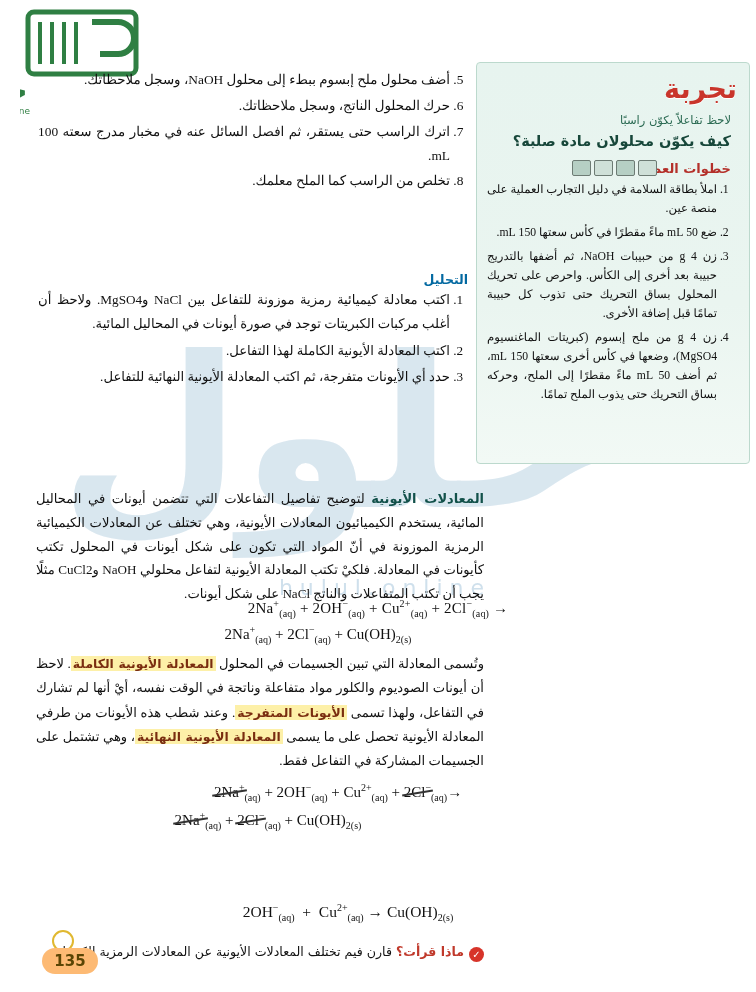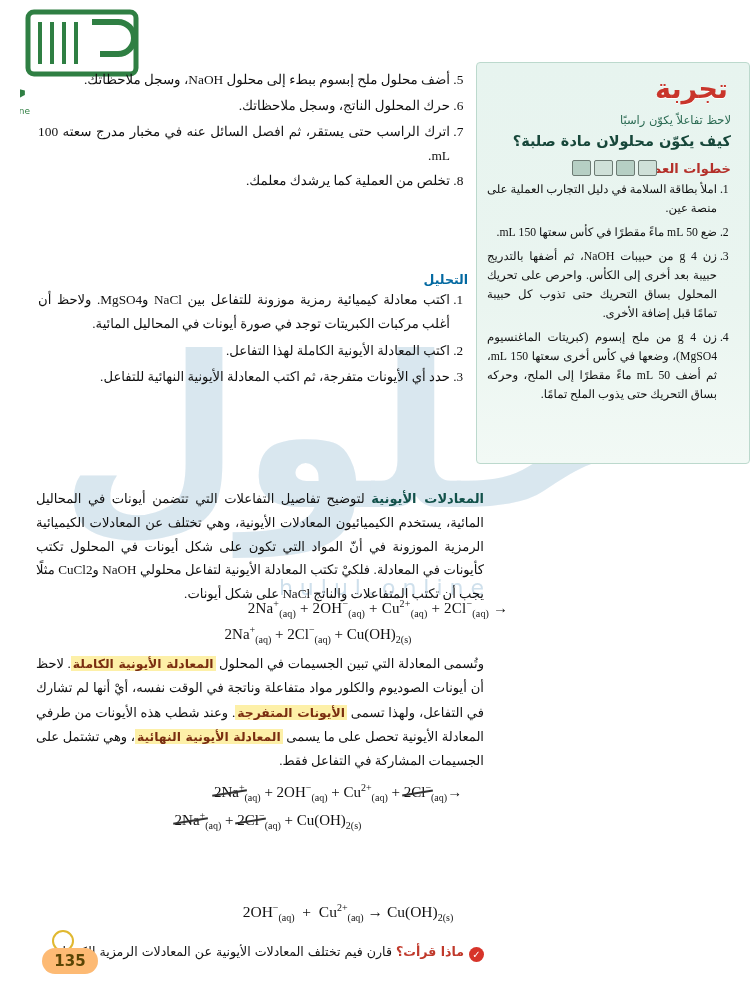--- a/index.html
+++ b/index.html
@@ -25,21 +25,21 @@
   }
   .wm-logo{left:20px;top:8px;width:130px;height:110px;}
 
   
   .exp-box{
     position:absolute;right:6px;top:62px;width:272px;height:400px;
     background:linear-gradient(180deg,#e7f4ef 0%, #eaf5f0 60%, #f2f9f5 100%);
     border:1px solid #bcd9cd;border-radius:4px;
   }
   .exp-title{
-    position:absolute;right:21px;top:10px;
+    position:absolute;right:12px;top:10px;
     font-family:"DejaVu Sans", sans-serif;font-weight:bold;
     font-size:27px;color:#c9352b;text-shadow:0 1px 0 #fff;
   }
   .exp-note{
     position:absolute;right:18px;top:50px;width:240px;text-align:right;
     font-size:11.5px;color:#2a6a52;font-family:"DejaVu Sans", sans-serif;
   }
   .exp-q{
     position:absolute;right:18px;top:70px;width:240px;text-align:right;
     font-size:14.5px;font-weight:bold;color:#17473a;
@@ -179,21 +179,21 @@
         <li>زن 4 g من ملح إبسوم (كبريتات الماغنسيوم MgSO4)، وضعها في كأس أخرى سعتها 150 mL، ثم أضف 50 mL ماءً مقطرًا إلى الملح، وحركه بساق التحريك حتى يذوب الملح تمامًا.</li>
       </ol>
     </div>
   </div>
 
   <div class="left-top">
     <ol start="5">
       <li>أضف محلول ملح إبسوم ببطء إلى محلول NaOH، وسجل ملاحظاتك.</li>
       <li>حرك المحلول الناتج، وسجل ملاحظاتك.</li>
       <li>اترك الراسب حتى يستقر، ثم افصل السائل عنه في مخبار مدرج سعته 100 mL.</li>
-      <li>تخلص من العملية كما يرشدك معلمك.</li>
+      <li>تخلص من الراسب كما الملح معلمك.</li>
     </ol>
   </div>
 
   <div class="analysis-label">التحليل</div>
   <div class="analysis-wrap">
     <ol>
       <li>اكتب معادلة كيميائية رمزية موزونة للتفاعل بين NaCl وMgSO4. ولاحظ أن أغلب مركبات الكبريتات توجد في صورة أيونات في المحاليل المائية.</li>
       <li>اكتب المعادلة الأيونية الكاملة لهذا التفاعل.</li>
       <li>حدد أي الأيونات متفرجة، ثم اكتب المعادلة الأيونية النهائية للتفاعل.</li>
     </ol>

